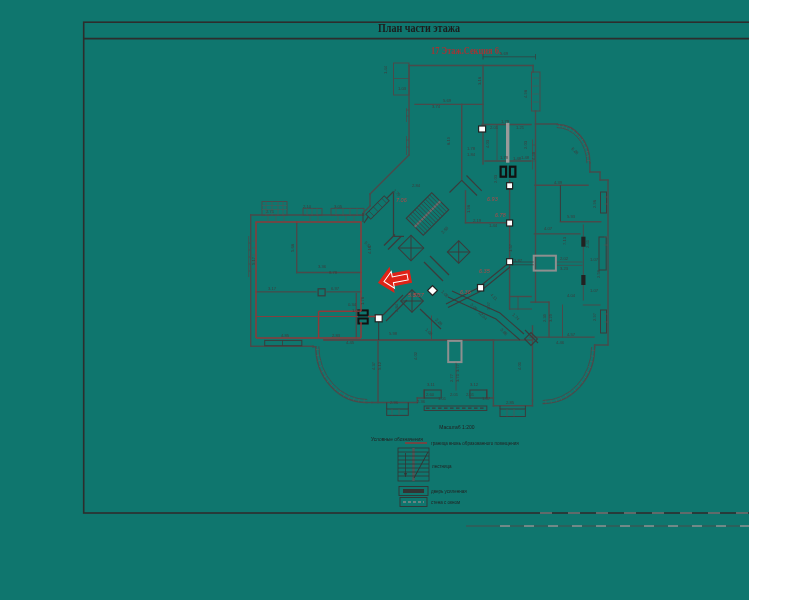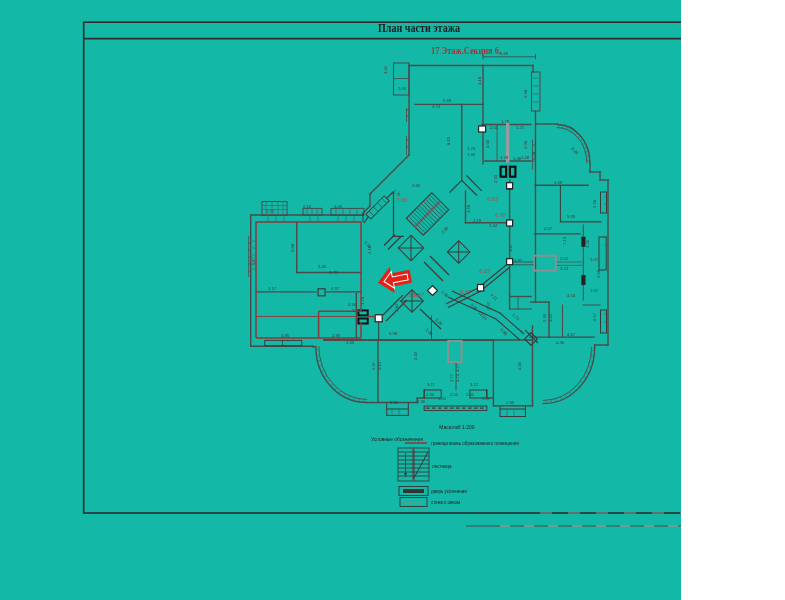--- a/index.html
+++ b/index.html
@@ -1,16 +1,16 @@
 <!DOCTYPE html>
 <html><head>
 <meta charset="utf-8">
 <style>
 html,body{margin:0;padding:0;background:#ffffff;}
-#page{position:relative;width:681px;height:600px;background:#14b8a6;overflow:hidden;
+#page{position:relative;width:749px;height:600px;background:#0f766e;overflow:hidden;
 font-family:"Liberation Sans", sans-serif;}
 svg{position:absolute;left:0;top:0;filter:blur(0.28px);}
 .dim{font-family:"Liberation Sans", sans-serif;fill:#3d3d3d;font-size:4.2px;}
 </style>
 </head>
 <body>
 <div id="page">
 <svg width="785" height="600" viewBox="0 0 785 600">
 
 <g stroke="#2d2d2d" stroke-width="1.6" fill="none">

